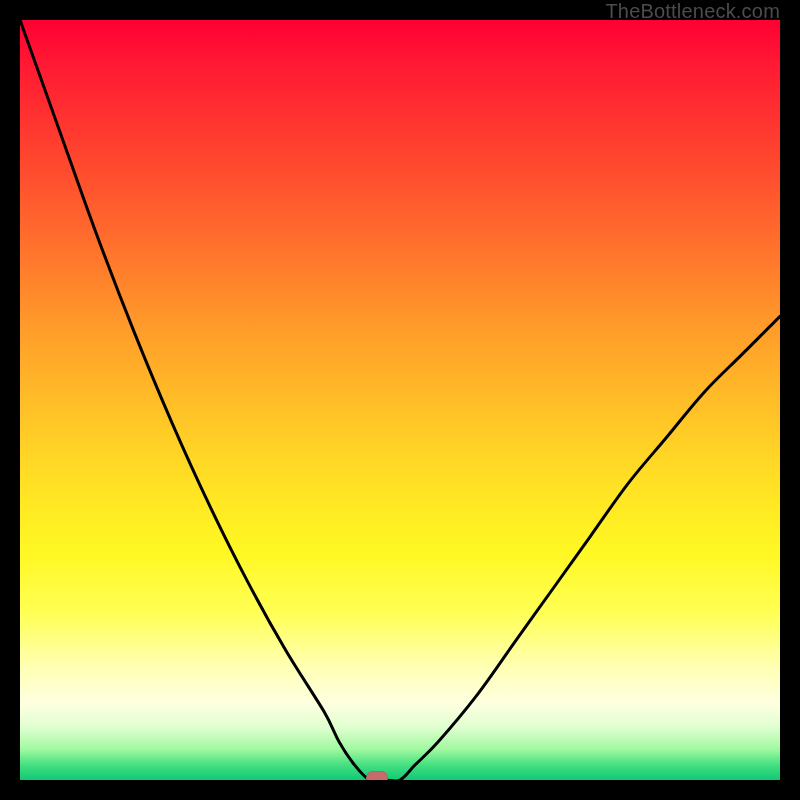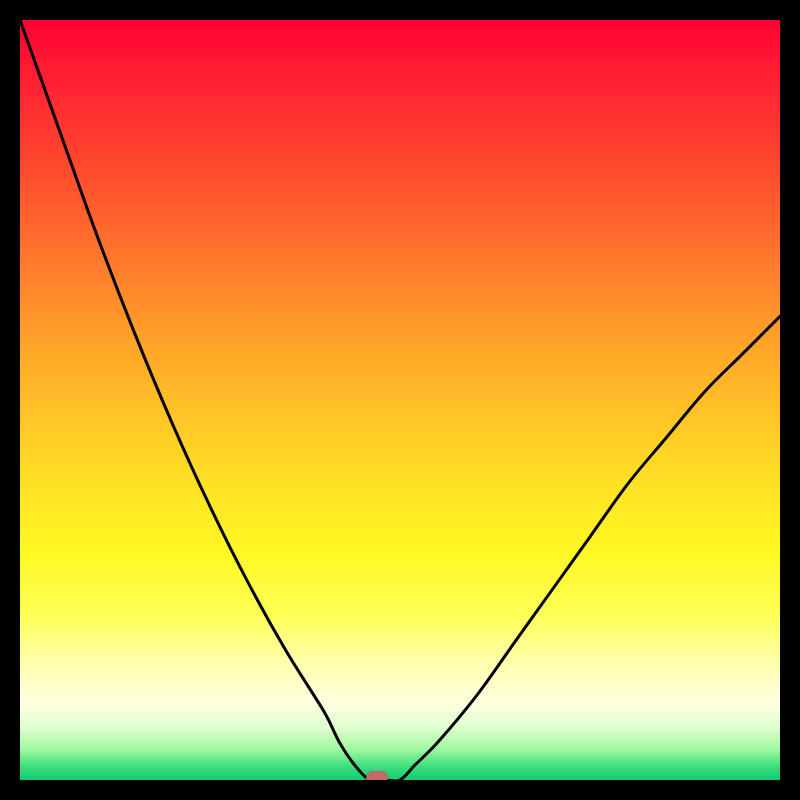--- a/index.html
+++ b/index.html
@@ -65,20 +65,21 @@
     color: #4c4c4c;
     font-size: 20px;
     letter-spacing: 0.2px;
   }
 </style>
 </head>
 <body>
 
 <div class="chart-wrap">
 
+  <div class="watermark">TheBottleneck.com</div>
 
   <div class="plot-area">
 
     <div class="gradient-bg"></div>
 
     <svg class="curve-svg" viewBox="0 0 760 760" preserveAspectRatio="none">
       <path fill="none" stroke="#000000" stroke-width="3" stroke-linecap="round" d="M 0.00 0.00 C 6.33 17.73, 25.33 70.93, 38.00 106.40 C 50.67 141.87, 63.33 178.60, 76.00 212.80 C 88.67 247.00, 101.33 279.93, 114.00 311.60 C 126.67 343.27, 139.33 373.67, 152.00 402.80 C 164.67 431.93, 177.33 459.80, 190.00 486.40 C 202.67 513.00, 215.33 538.33, 228.00 562.40 C 240.67 586.47, 253.33 609.27, 266.00 630.80 C 278.67 652.33, 295.13 676.40, 304.00 691.60 C 312.87 706.80, 314.13 713.13, 319.20 722.00 C 324.27 730.87, 329.33 738.47, 334.40 744.80 C 339.47 751.13, 344.53 757.47, 349.60 760.00 C 354.67 762.53, 359.73 760.00, 364.80 760.00 C 369.87 760.00, 374.93 762.53, 380.00 760.00 C 385.07 757.47, 388.87 751.13, 395.20 744.80 C 401.53 738.47, 407.87 733.40, 418.00 722.00 C 428.13 710.60, 443.33 692.87, 456.00 676.40 C 468.67 659.93, 481.33 640.93, 494.00 623.20 C 506.67 605.47, 519.33 587.73, 532.00 570.00 C 544.67 552.27, 557.33 534.53, 570.00 516.80 C 582.67 499.07, 595.33 480.07, 608.00 463.60 C 620.67 447.13, 633.33 433.20, 646.00 418.00 C 658.67 402.80, 671.33 386.33, 684.00 372.40 C 696.67 358.47, 709.33 347.07, 722.00 334.40 C 734.67 321.73, 753.67 302.73, 760.00 296.40"></path>
     </svg>
 
     <div class="marker" style="left: 346.2px; top: 751px; background: rgb(199, 106, 106);"></div>

